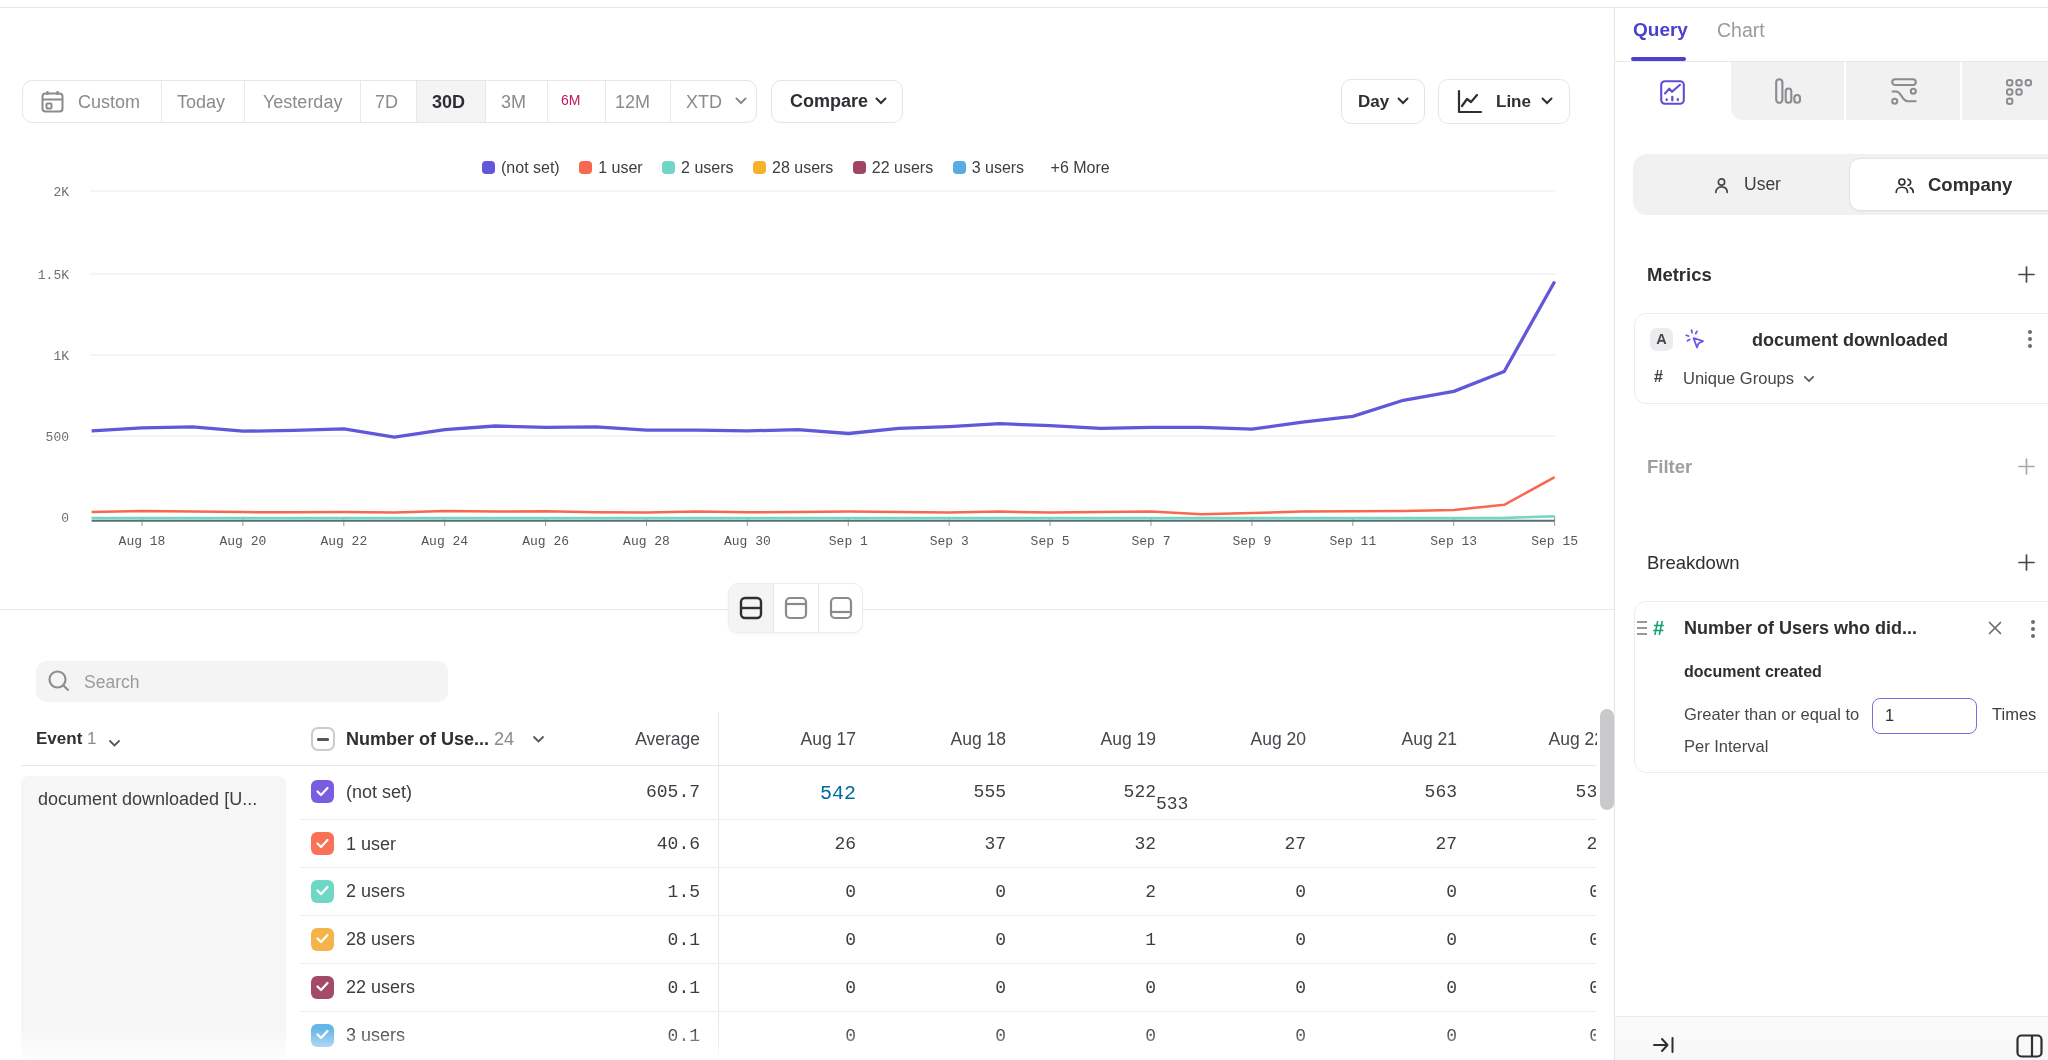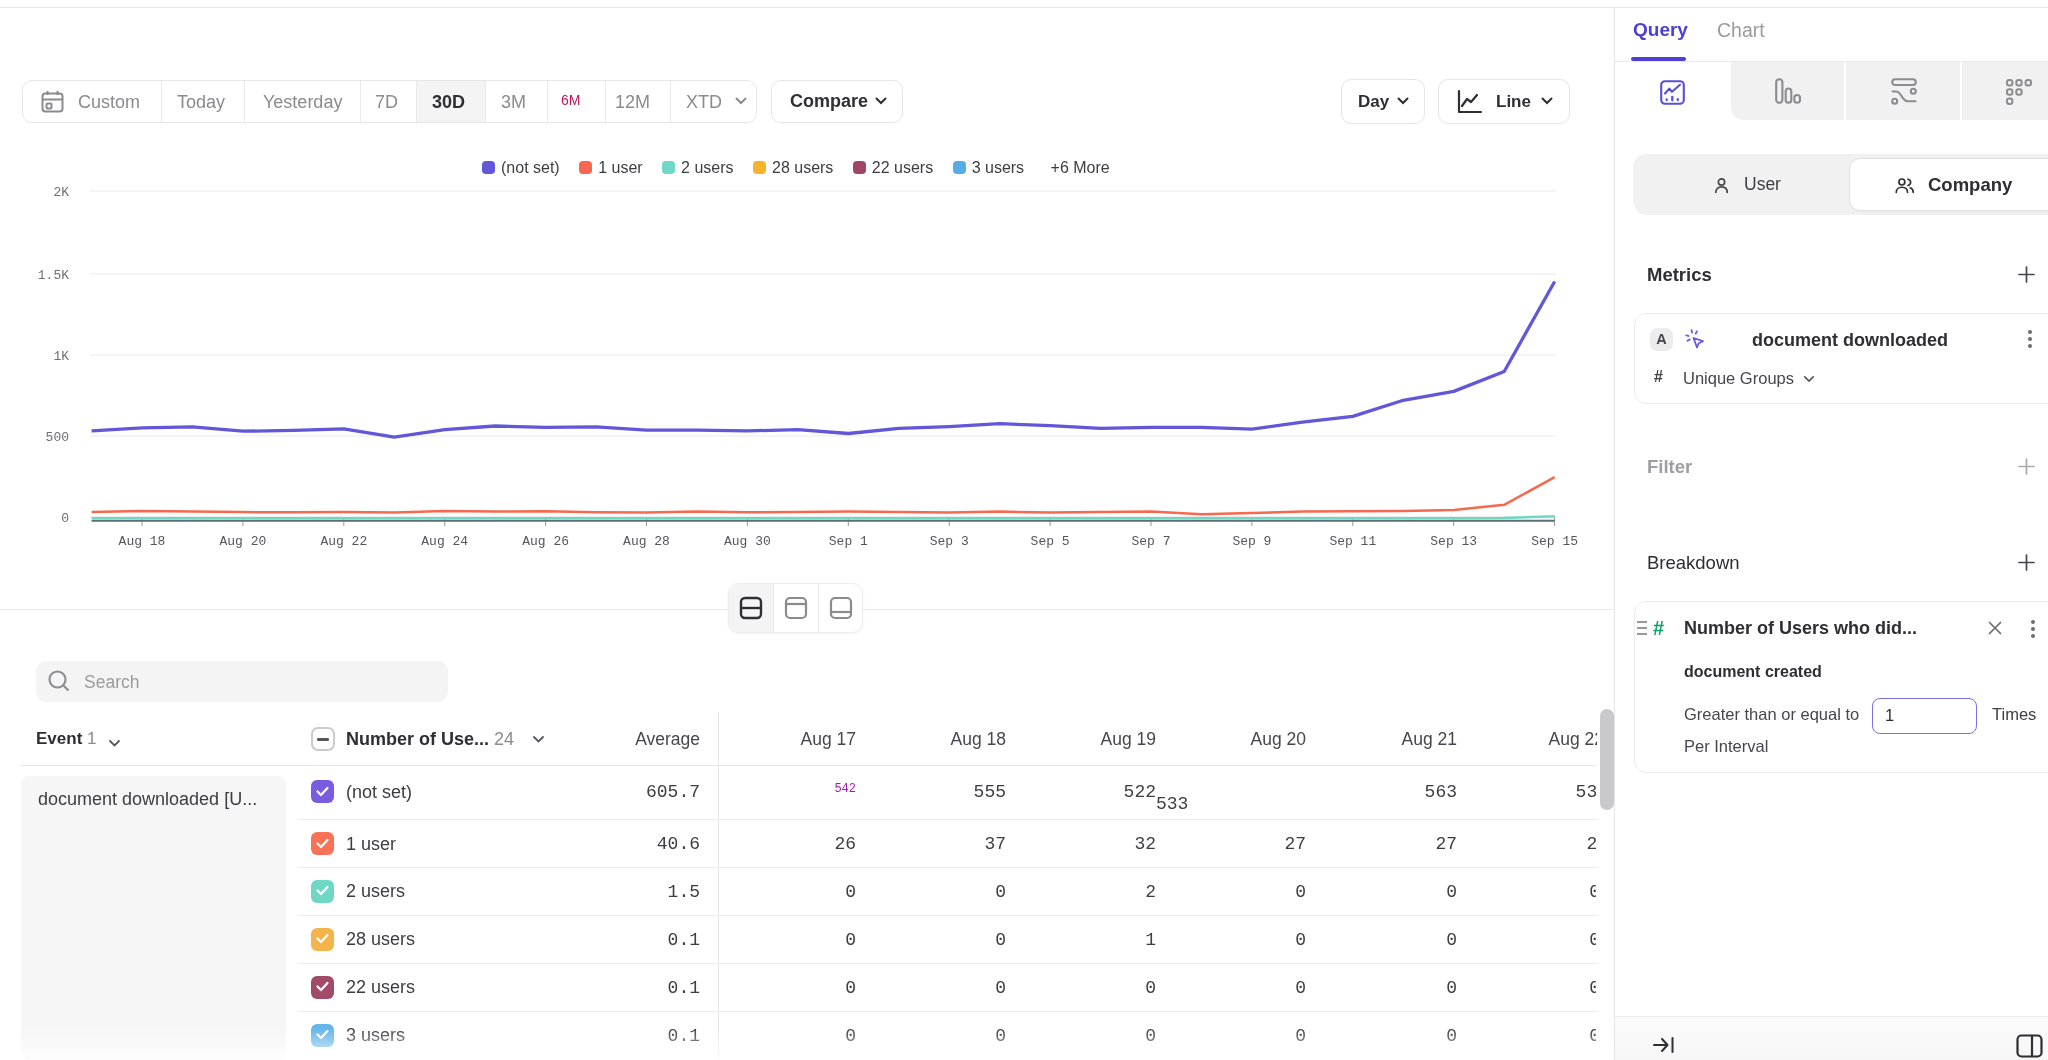--- a/index.html
+++ b/index.html
@@ -196,21 +196,21 @@
   <div class="abs" style="left:300px;top:915px;width:1296px;height:1px;background:#ededef;"></div>
   <div class="abs" style="left:300px;top:963px;width:1296px;height:1px;background:#ededef;"></div>
   <div class="abs" style="left:300px;top:1011px;width:1296px;height:1px;background:#ededef;"></div>
 
   <div class="abs" style="left:311px;top:780px;width:23px;height:23px;border-radius:6px;background:#7a5ce0;"></div>
   <svg class="abs" style="left:314px;top:783px;" width="17" height="17" viewBox="0 0 17 17" fill="none" stroke="#ffffff" stroke-width="2.2" stroke-linecap="round" stroke-linejoin="round">
       <path d="M3.5 8.5 L7 12 L13.5 5"></path>
     </svg>
   <div class="abs" style="left:346px;top:782px;font-size:18px;color:#3d3d42;">(not set)</div>
   <div class="abs mono" style="left:550px;top:782px;width:150px;text-align:right;font-size:18px;color:#3d3d42;">605.7</div>
-  <div class="abs mono" style="left:706px;top:782px;width:150px;text-align:right;font-size:12px;color:#a21caf;">542</div>
+  <div class="abs mono" style="left:706px;top:782px;width:150px;text-align:right;font-size:20px;color:#0369a1;">542</div>
   <div class="abs mono" style="left:856px;top:782px;width:150px;text-align:right;font-size:18px;color:#3d3d42;">555</div>
   <div class="abs mono" style="left:1006px;top:782px;width:150px;text-align:right;font-size:18px;color:#3d3d42;">522</div>
   <div class="abs mono" style="left:1156px;top:782px;width:150px;text-align:left;font-size:18px;color:#3d3d42;margin-top:12px;">533</div>
   <div class="abs mono" style="left:1307px;top:782px;width:150px;text-align:right;font-size:18px;color:#3d3d42;">563</div>
   <div class="abs mono" style="left:1458px;top:782px;width:150px;text-align:right;font-size:18px;color:#3d3d42;clip-path:inset(0 12px 0 0);">537</div>
   <div class="abs" style="left:311px;top:832px;width:23px;height:23px;border-radius:6px;background:#f97258;"></div>
   <svg class="abs" style="left:314px;top:835px;" width="17" height="17" viewBox="0 0 17 17" fill="none" stroke="#ffffff" stroke-width="2.2" stroke-linecap="round" stroke-linejoin="round">
       <path d="M3.5 8.5 L7 12 L13.5 5"></path>
     </svg>
   <div class="abs" style="left:346px;top:834px;font-size:18px;color:#3d3d42;">1 user</div>

